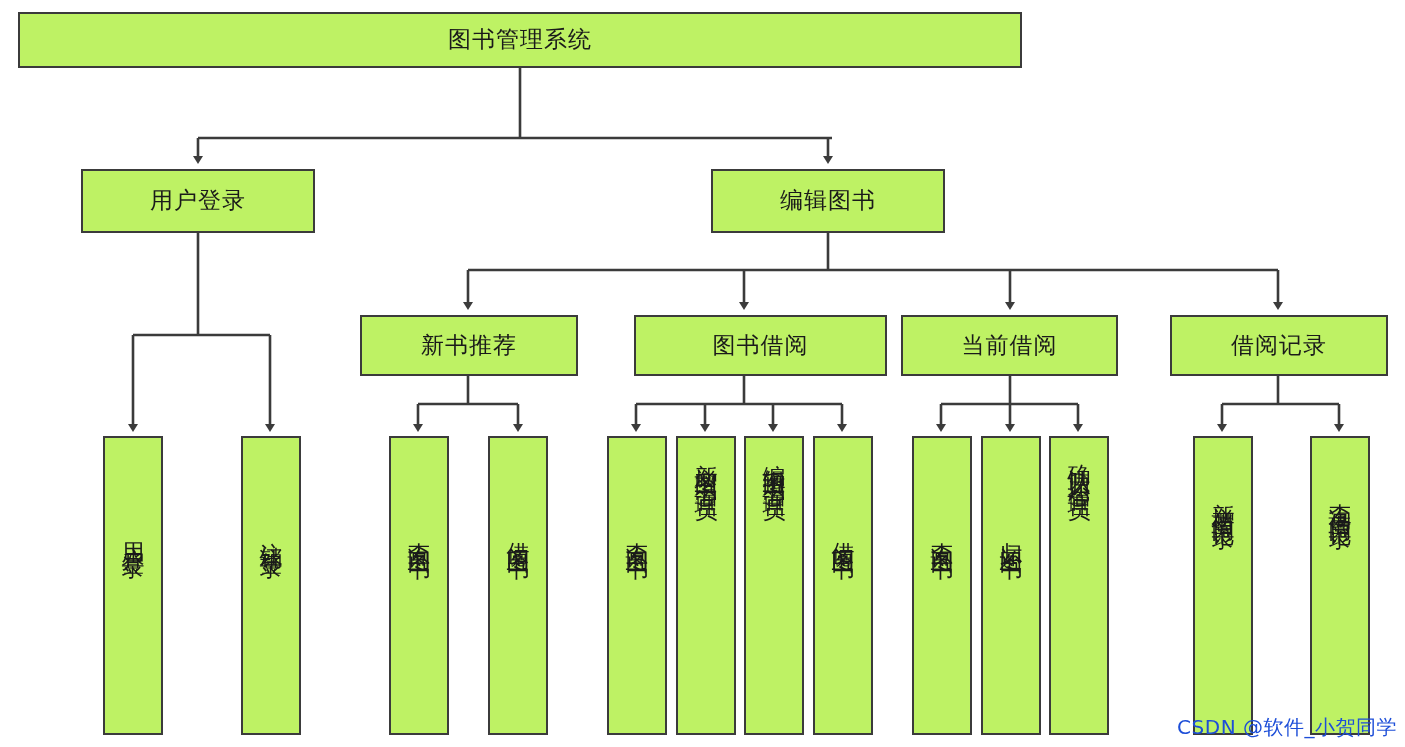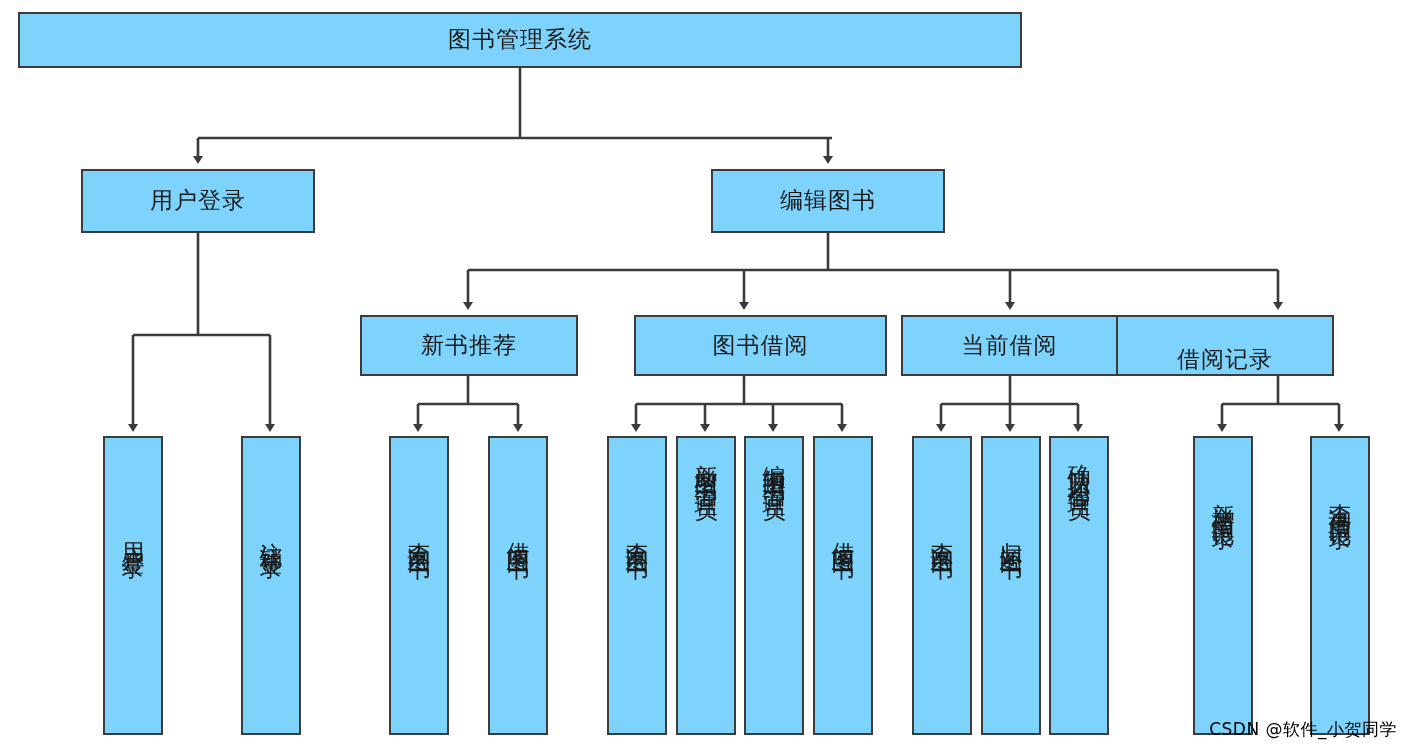--- a/index.html
+++ b/index.html
@@ -22,21 +22,21 @@
     left: 0;
     top: 0;
     width: 1405px;
     height: 747px;
     pointer-events: none;
   }
   .node {
     position: absolute;
     box-sizing: border-box;
     border: 2px solid #3b3b3b;
-    background: #7dd3fc;
+    background: #bef264;
     display: flex;
     align-items: center;
     justify-content: center;
     color: #1a1a1a;
   }
   .node.horizontal {
     font-size: 23px;
     line-height: 1.2;
     letter-spacing: 1px;
   }
@@ -60,22 +60,22 @@
   .node.vertical.mid .vtext {
     margin-top: 78px;
   }
   .node.vertical.tall .vtext {
     margin-top: 0px;
   }
   .watermark {
     position: absolute;
     right: 8px;
     bottom: 6px;
-    font-size: 17px;
-    color: #000000;
+    font-size: 20px;
+    color: #1d4ed8;
     letter-spacing: 0.5px;
     white-space: nowrap;
   }
 </style>
 </head>
 <body>
 
 <div id="canvas">
 
   <svg class="wires" viewBox="0 0 1405 747" xmlns="http://www.w3.org/2000/svg">
@@ -141,21 +141,21 @@
 
   <div class="node horizontal" style="left:360px; top:315px; width:218px; height:61px;">
     <span>新书推荐</span>
   </div>
   <div class="node horizontal" style="left:634px; top:315px; width:253px; height:61px;">
     <span>图书借阅</span>
   </div>
   <div class="node horizontal" style="left:901px; top:315px; width:217px; height:61px;">
     <span>当前借阅</span>
   </div>
-  <div class="node horizontal" style="left:1116px; top:315px; width:218px; height:61px;align-items:flex-end;">
+  <div class="node horizontal" style="left:1170px; top:315px; width:218px; height:61px;">
     <span>借阅记录</span>
   </div>
 
   <div class="node vertical mid" style="left:103px; top:436px; width:60px; height:299px;">
     <span class="vtext">用户登录</span>
   </div>
   <div class="node vertical mid" style="left:241px; top:436px; width:60px; height:299px;">
     <span class="vtext">注销登录</span>
   </div>
 

